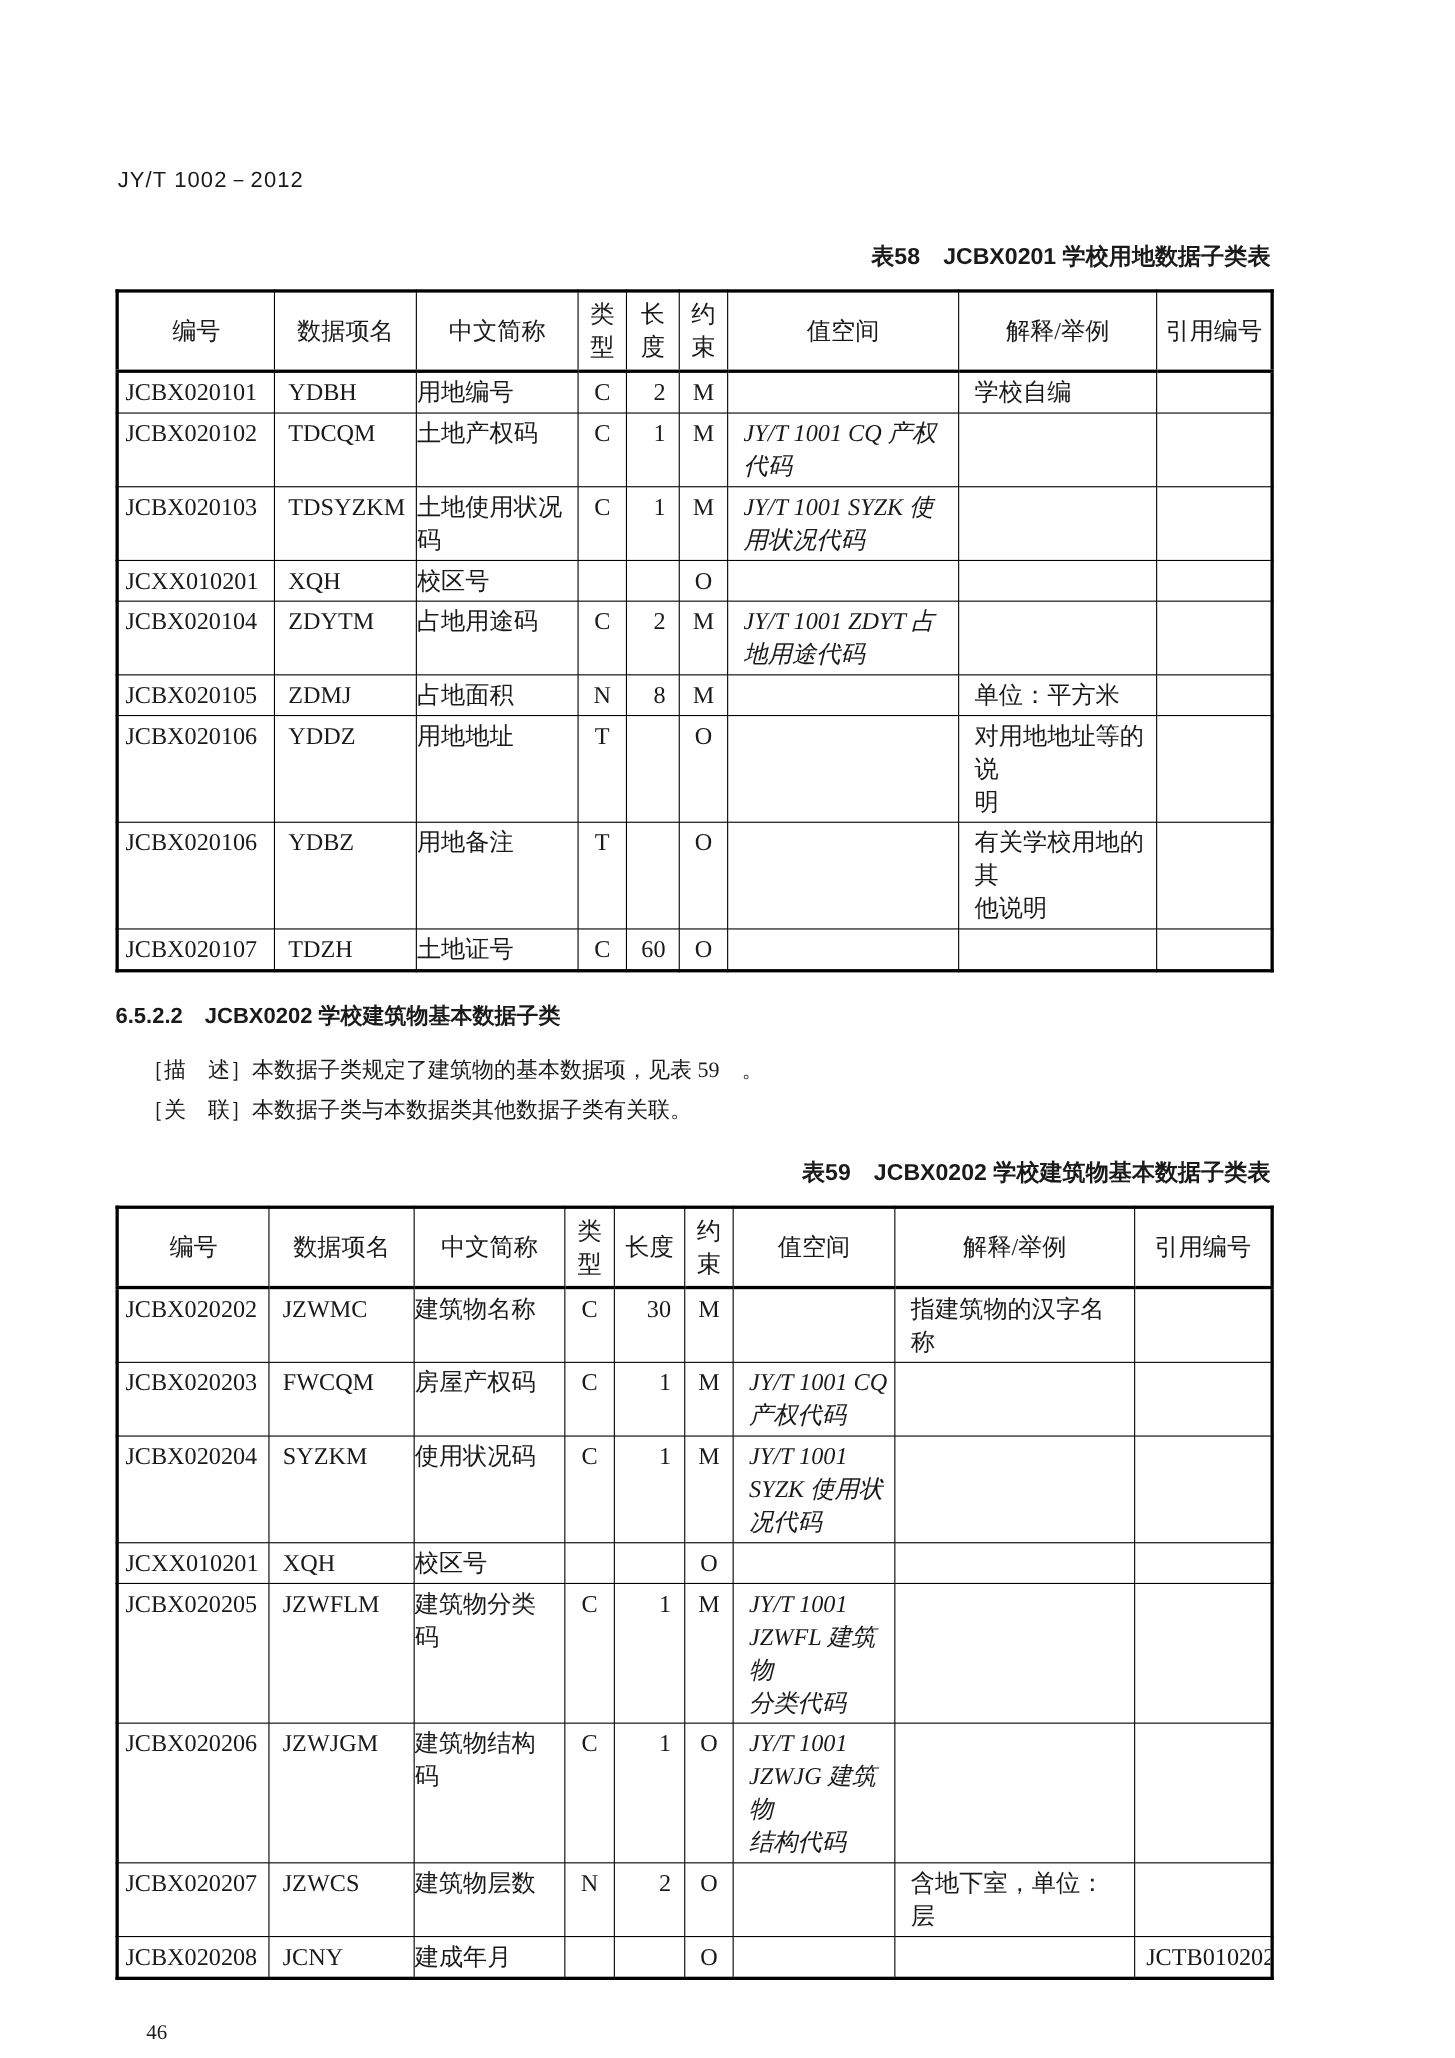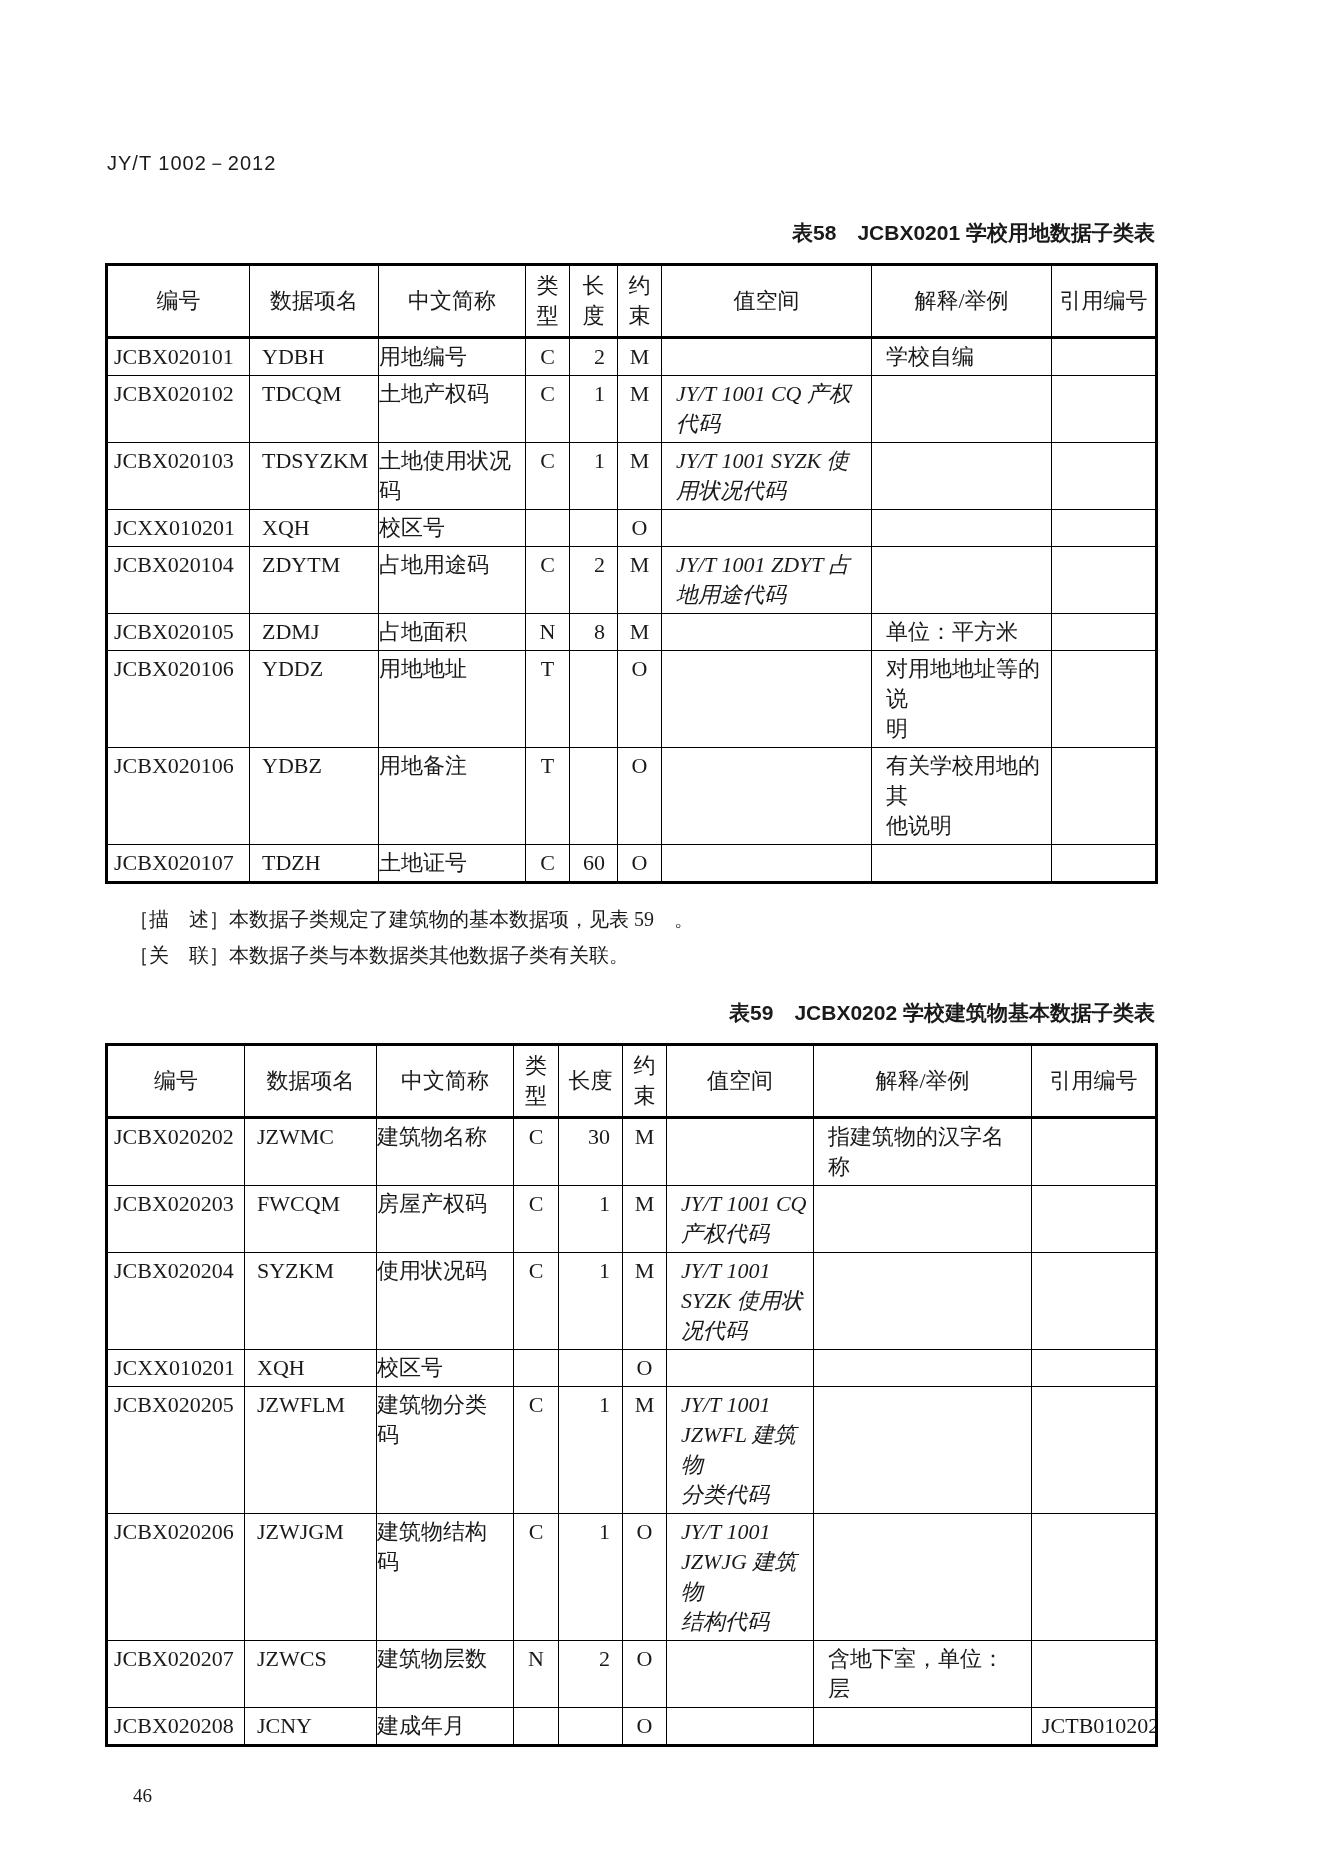--- a/index.html
+++ b/index.html
@@ -240,20 +240,21 @@
           <td>C</td>
           <td>60</td>
           <td>O</td>
           <td></td>
           <td></td>
           <td></td>
         </tr>
       </tbody>
   </table>
 
+  <div class="section-heading">6.5.2.2　JCBX0202 学校建筑物基本数据子类</div>
   <div class="body-line desc">［描　述］本数据子类规定了建筑物的基本数据项，见表 59　。</div>
   <div class="body-line rel">［关　联］本数据子类与本数据类其他数据子类有关联。</div>
 
   <div class="table-title t59">表59　JCBX0202 学校建筑物基本数据子类表</div>
 
   <table class="spec t59">
     <colgroup>
       <col class="c1">
         <col class="c2">
         <col class="c3">

